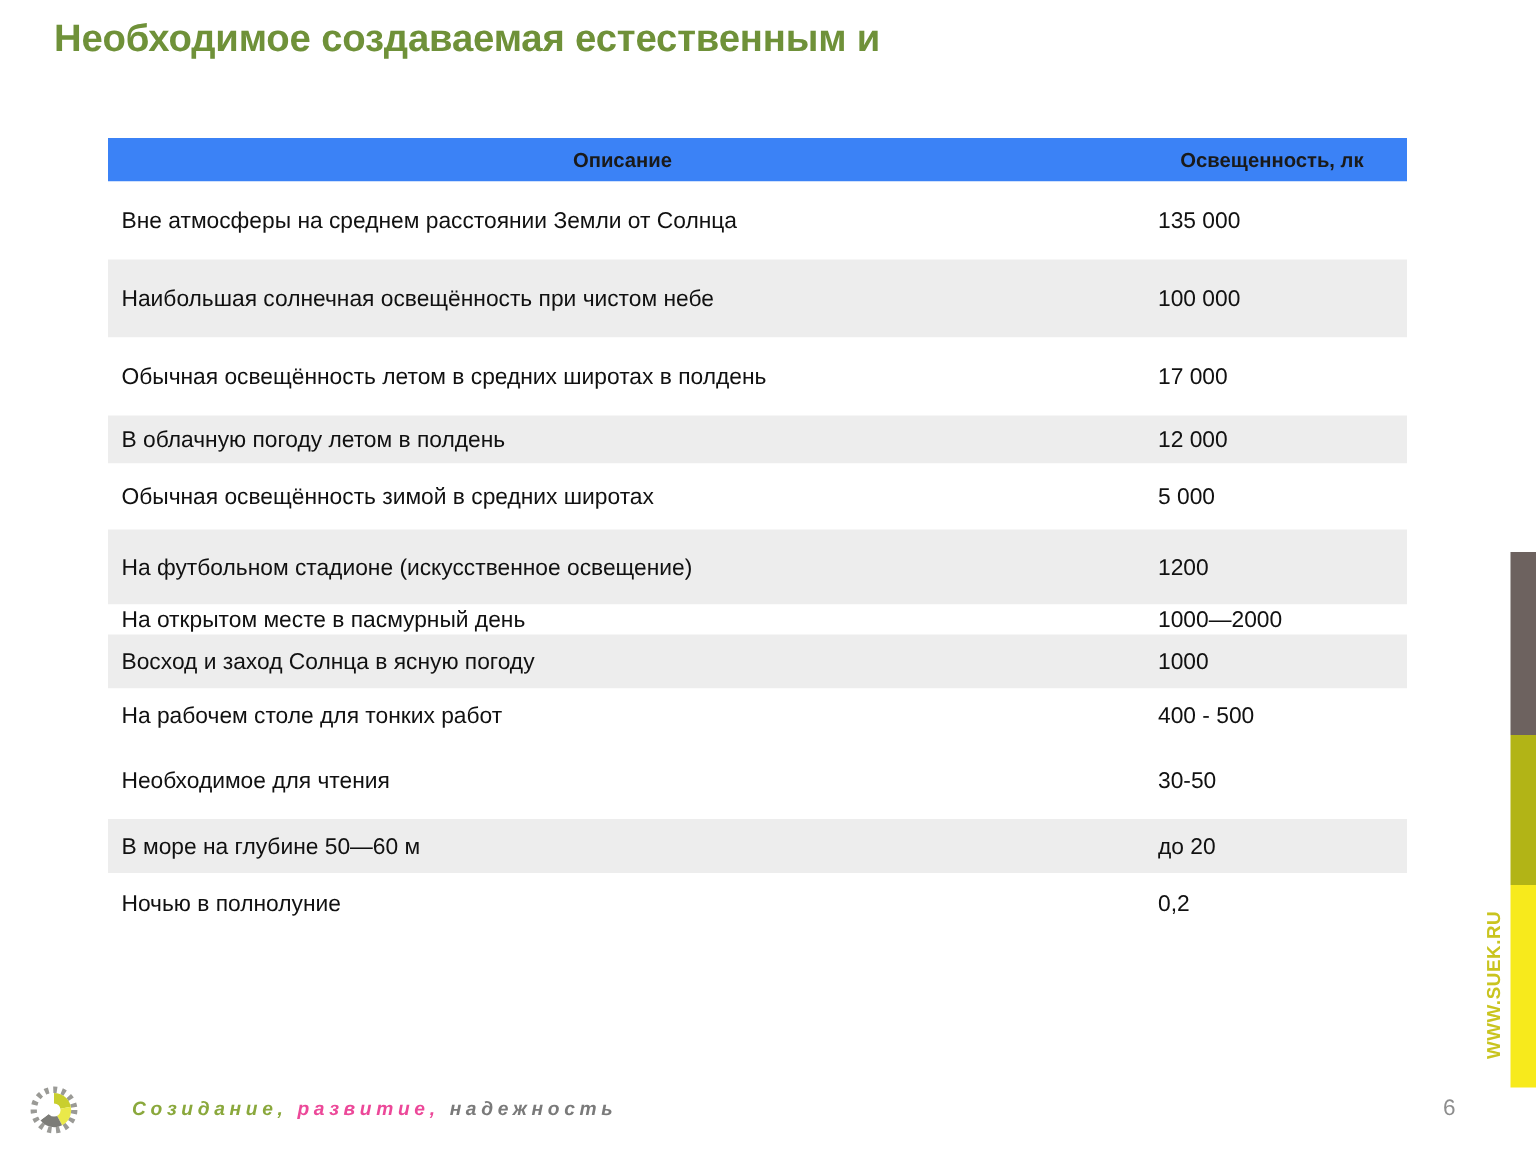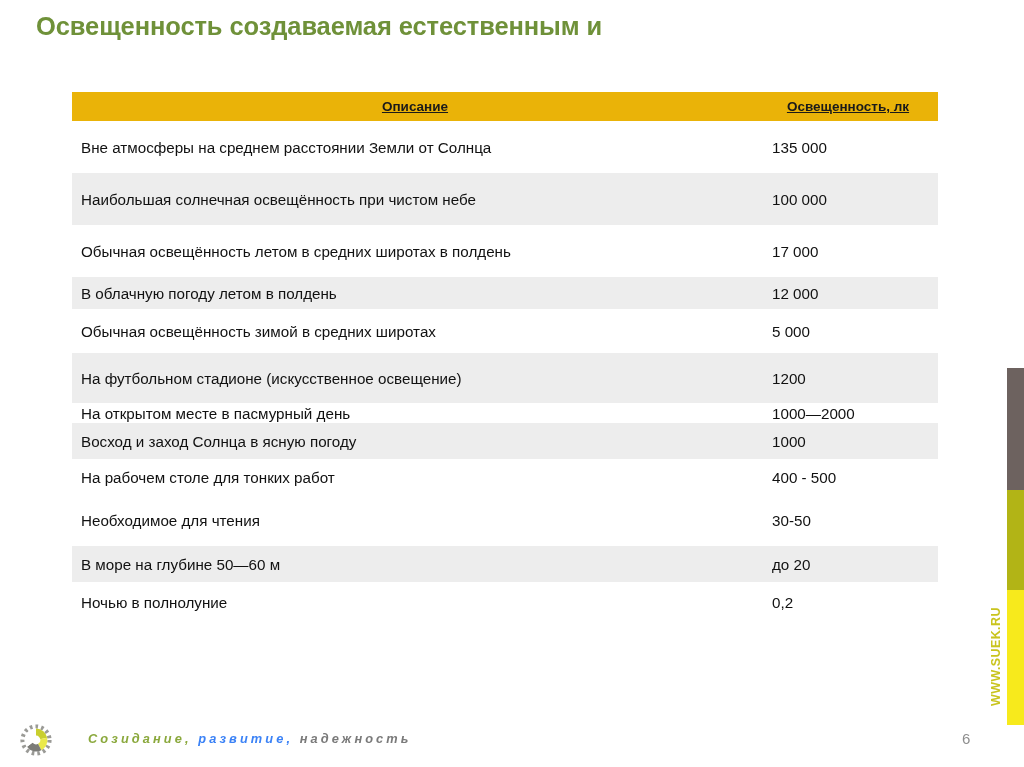--- a/index.html
+++ b/index.html
@@ -39,30 +39,29 @@
     left: 72px;
     top: 92px;
     width: 866px;
     border-collapse: collapse;
     table-layout: fixed;
   }
   #illuminance-table col.col-desc  { width: 686px; }
   #illuminance-table col.col-value { width: 180px; }
 
   #illuminance-table thead th {
-    background: #eab308;
+    background: #3b82f6;
     font-size: 13.5px;
     font-weight: bold;
     color: #1a1a1a;
     padding: 0;
     height: 29px;
     vertical-align: middle;
     text-align: center;
     border: none;
-    text-decoration: underline;
   }
   #illuminance-table thead th.th-value {
     text-align: center;
   }
 
   #illuminance-table tbody td {
     font-size: 15.2px;
     color: #111111;
     border: none;
     vertical-align: middle;
@@ -119,36 +118,36 @@
     position: absolute;
     left: 88px;
     top: 731px;
     font-size: 12.8px;
     font-weight: bold;
     font-style: italic;
     letter-spacing: 3.1px;
     white-space: nowrap;
   }
   #footer-tagline .tg-1 { color: #8aa83c; }
-  #footer-tagline .tg-2 { color: #3b82f6; }
+  #footer-tagline .tg-2 { color: #ec4899; }
   #footer-tagline .tg-3 { color: #7a7a7a; }
 
   #page-number {
     position: absolute;
     left: 962px;
     top: 730px;
     font-size: 15px;
     color: #8d8d8d;
   }
 </style>
 </head>
 <body>
 
 <div id="slide-title">
-  <span class="title-line">Освещенность создаваемая естественным и</span>
+  <span class="title-line">Необходимое создаваемая естественным и</span>
 </div>
 
 <table id="illuminance-table">
   <colgroup>
     <col class="col-desc">
     <col class="col-value">
   </colgroup>
   <thead>
     <tr>
       <th class="th-desc">Описание</th>

